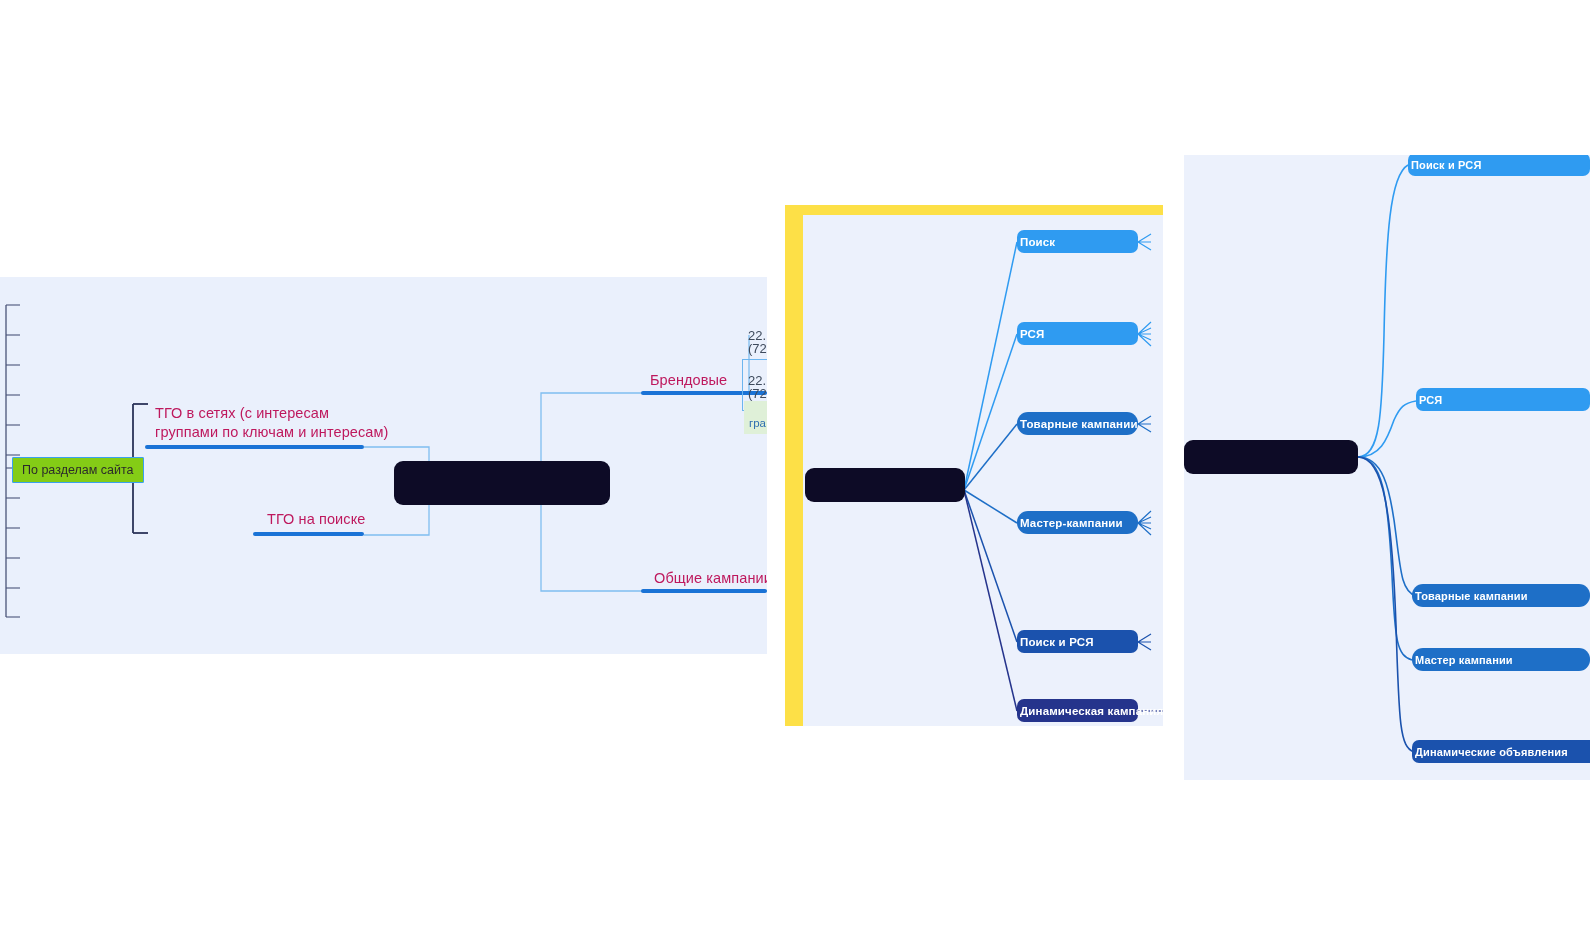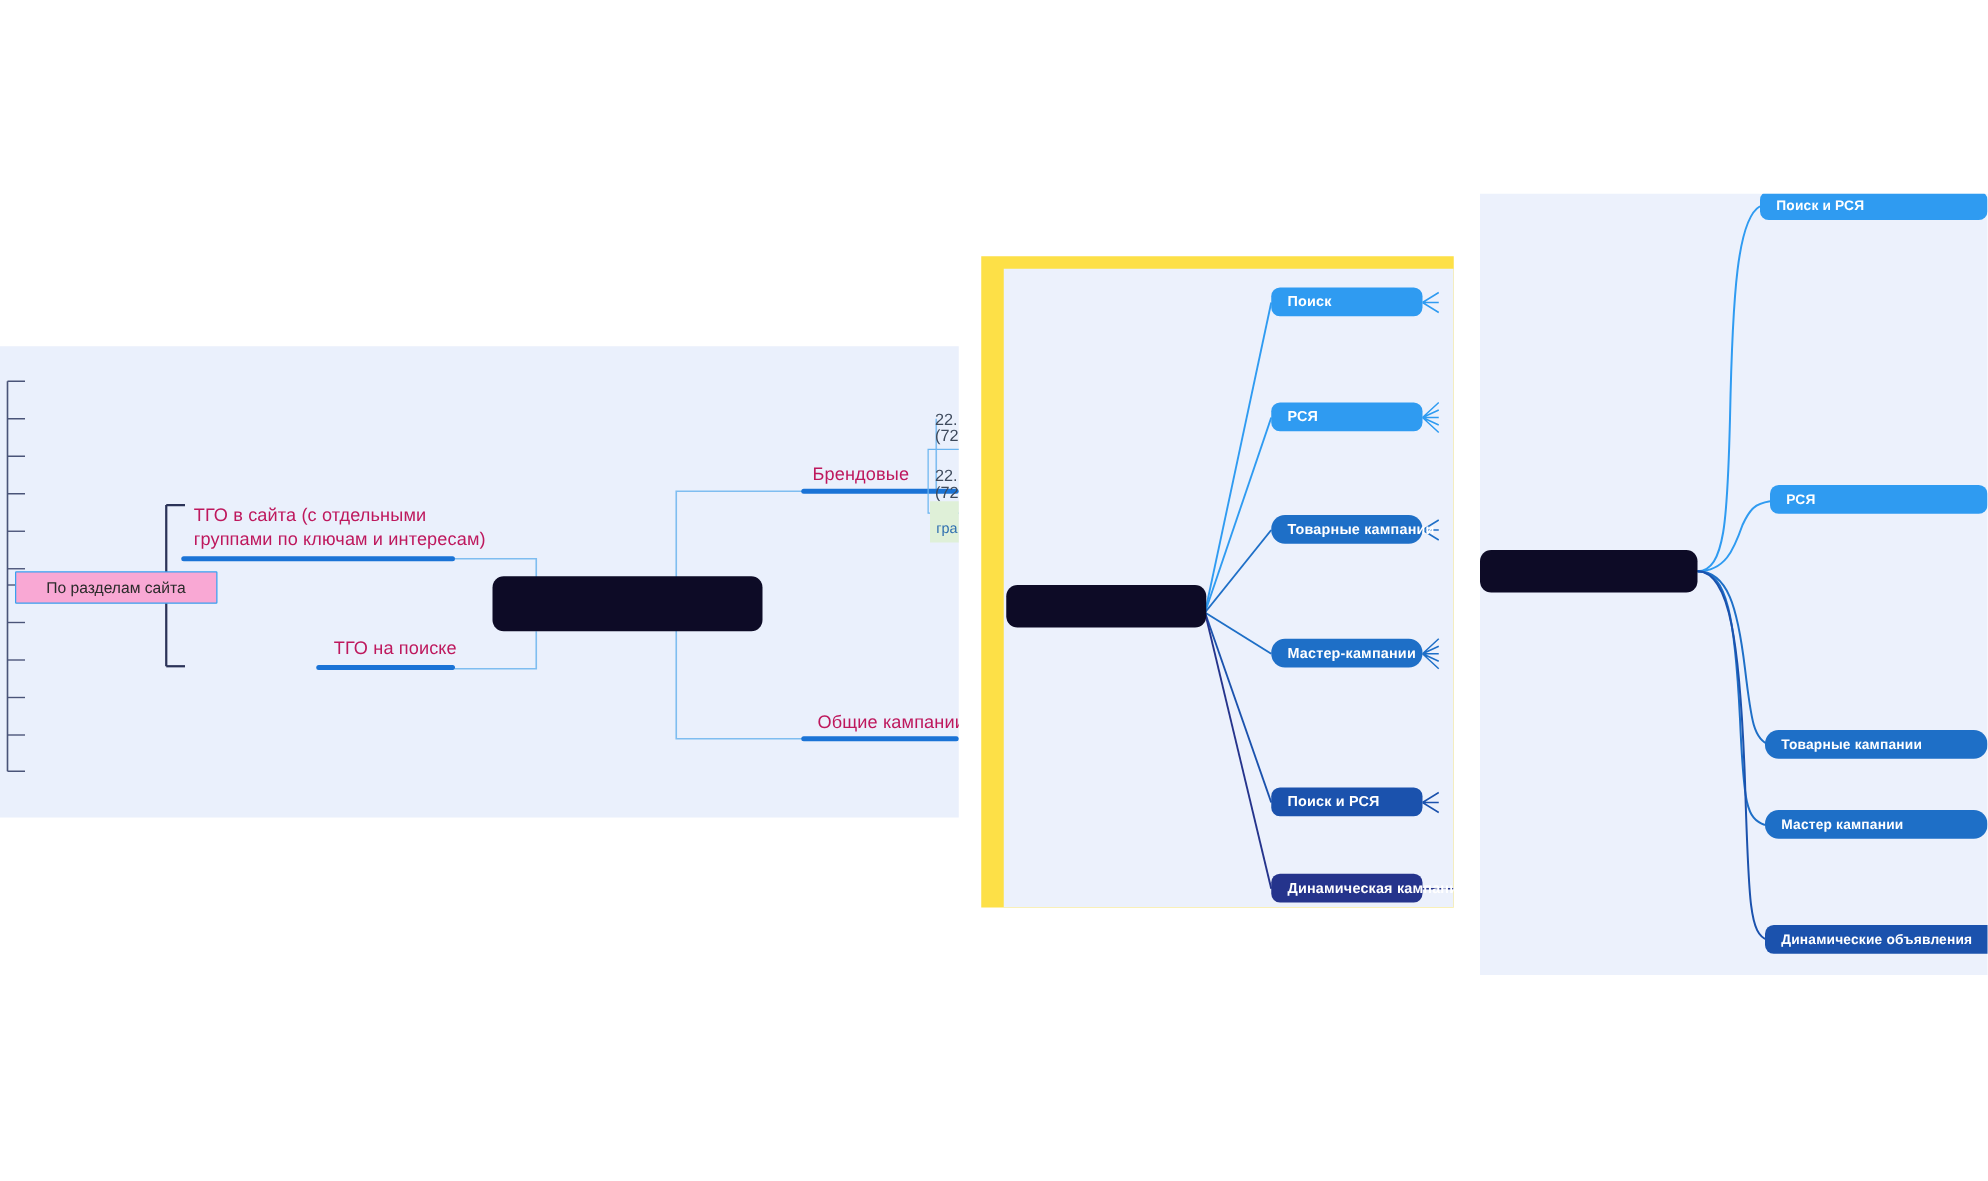--- a/index.html
+++ b/index.html
@@ -19,36 +19,36 @@
   svg.lines{position:absolute;left:0;top:0;overflow:visible;pointer-events:none;}
 
   
   .ltext{
     position:absolute;color:#be185d;font-size:14.5px;line-height:19px;
     white-space:pre;letter-spacing:.1px;
   }
   .underline{position:absolute;height:4px;background:#1a73d6;border-radius:2px;}
 
   .boxed{
-    position:absolute;border:1.6px solid #3aa0ef;background:#f9a8d4;
-    color:#2b2b2b;font-size:12.5px;padding:5px 24px;white-space:nowrap;border-radius:1px;
+    position:absolute;border:1.6px solid #3aa0ef;background:#84cc16;
+    color:#2b2b2b;font-size:12.5px;padding:5px 9px;white-space:nowrap;border-radius:1px;
   }
 
   .redacted{position:absolute;background:#0d0b26;border-radius:9px;}
 
   
   .frag{position:absolute;color:#3e4a5c;font-size:13px;line-height:13.5px;white-space:pre;}
   .frag-box{position:absolute;border:1.4px solid #6cb5ef;background:transparent;}
   .green-box{position:absolute;background:#dff0d8;}
   .green-text{position:absolute;color:#2f6fb0;font-size:11.5px;line-height:13.5px;white-space:pre;}
 
   
   .pill{
     position:absolute;border-radius:7px;color:#ffffff;font-size:11.5px;font-weight:bold;
-    display:flex;align-items:center;padding-left:13px;box-sizing:border-box;
+    display:flex;align-items:center;padding-left:3px;box-sizing:border-box;
     white-space:nowrap;letter-spacing:.15px;
   }
   .pill.l1{background:#2f9bf1;}
   .pill.l2{background:#1e6fc7;border-radius:11px;}
   .pill.l3{background:#1b52ad;}
   .pill.l4{background:#25348c;}
   .pill.r  {font-size:11px;}
 </style>
 </head>
 <body>
@@ -82,21 +82,21 @@
       <path d="M364,258 L429,258 L429,228" stroke="#7fbdf0" stroke-width="1.3" fill="none"></path>
 
       <path d="M541,211 L541,116 L767,116" stroke="#7fbdf0" stroke-width="1.3" fill="none"></path>
       <path d="M541,211 L541,314 L767,314" stroke="#7fbdf0" stroke-width="1.3" fill="none"></path>
 
       <path d="M736,116 L749,116 L749,58" stroke="#7fbdf0" stroke-width="1.3" fill="none"></path>
     </svg>
 
     <div class="boxed" style="left:12px;top:180px;">По разделам сайта</div>
 
-    <div class="ltext" style="left:155px;top:127px;">ТГО в сайта (с отдельными</div>
+    <div class="ltext" style="left:155px;top:127px;">ТГО в сетях (с интересам</div>
     <div class="ltext" style="left:155px;top:146px;">группами по ключам и интересам)</div>
     <div class="underline" style="left:145px;top:168px;width:219px;"></div>
 
     <div class="ltext" style="left:267px;top:233px;">ТГО на поиске</div>
     <div class="underline" style="left:253px;top:255px;width:111px;"></div>
 
     <div class="redacted" style="left:394px;top:184px;width:216px;height:44px;"></div>
 
     <div class="ltext" style="left:650px;top:94px;">Брендовые</div>
     <div class="underline" style="left:641px;top:114px;width:126px;"></div>

